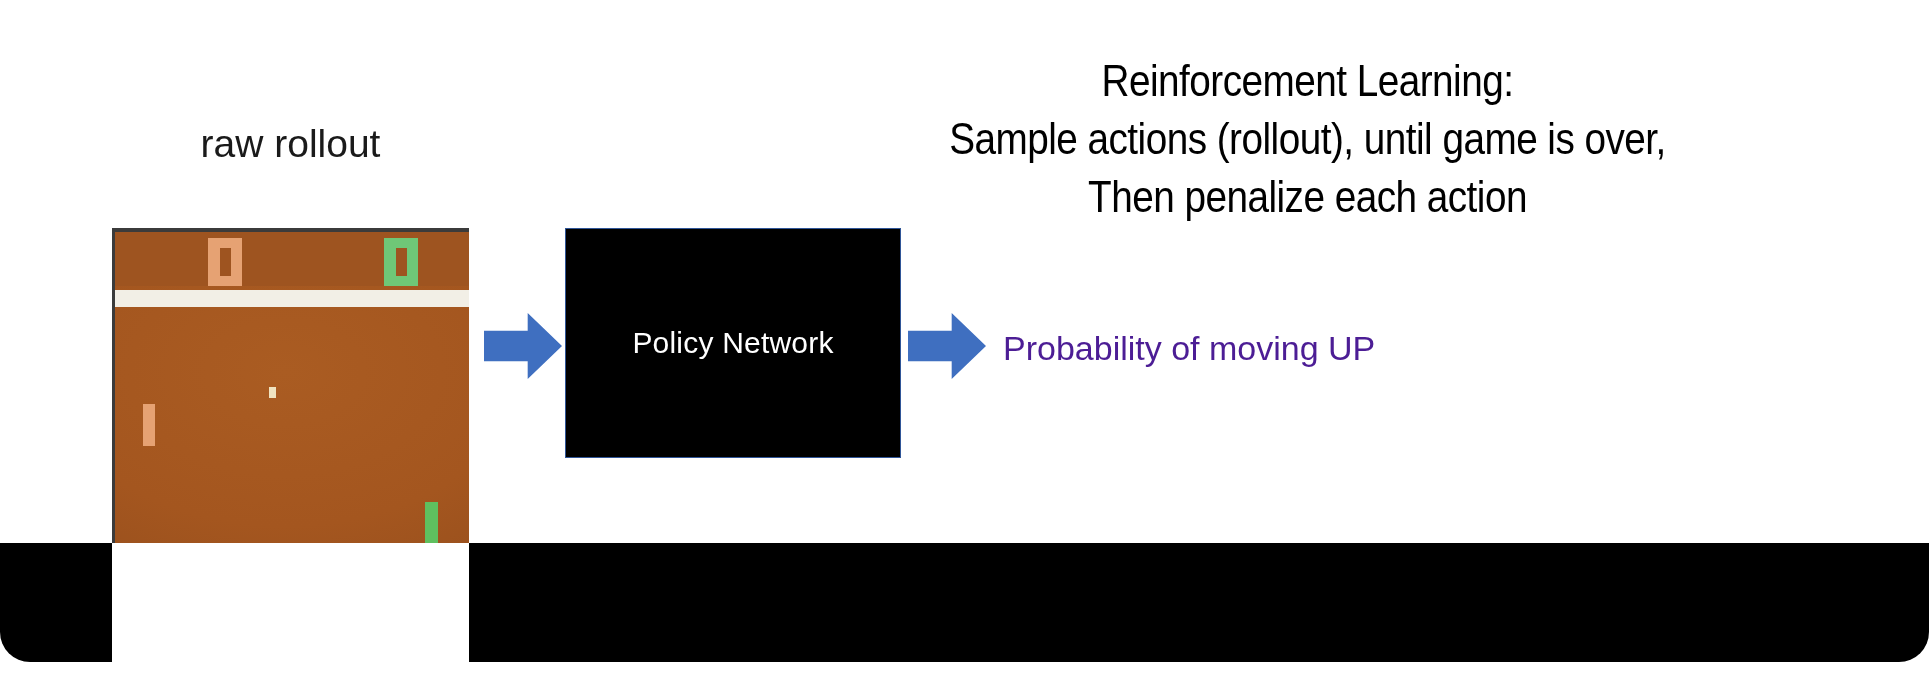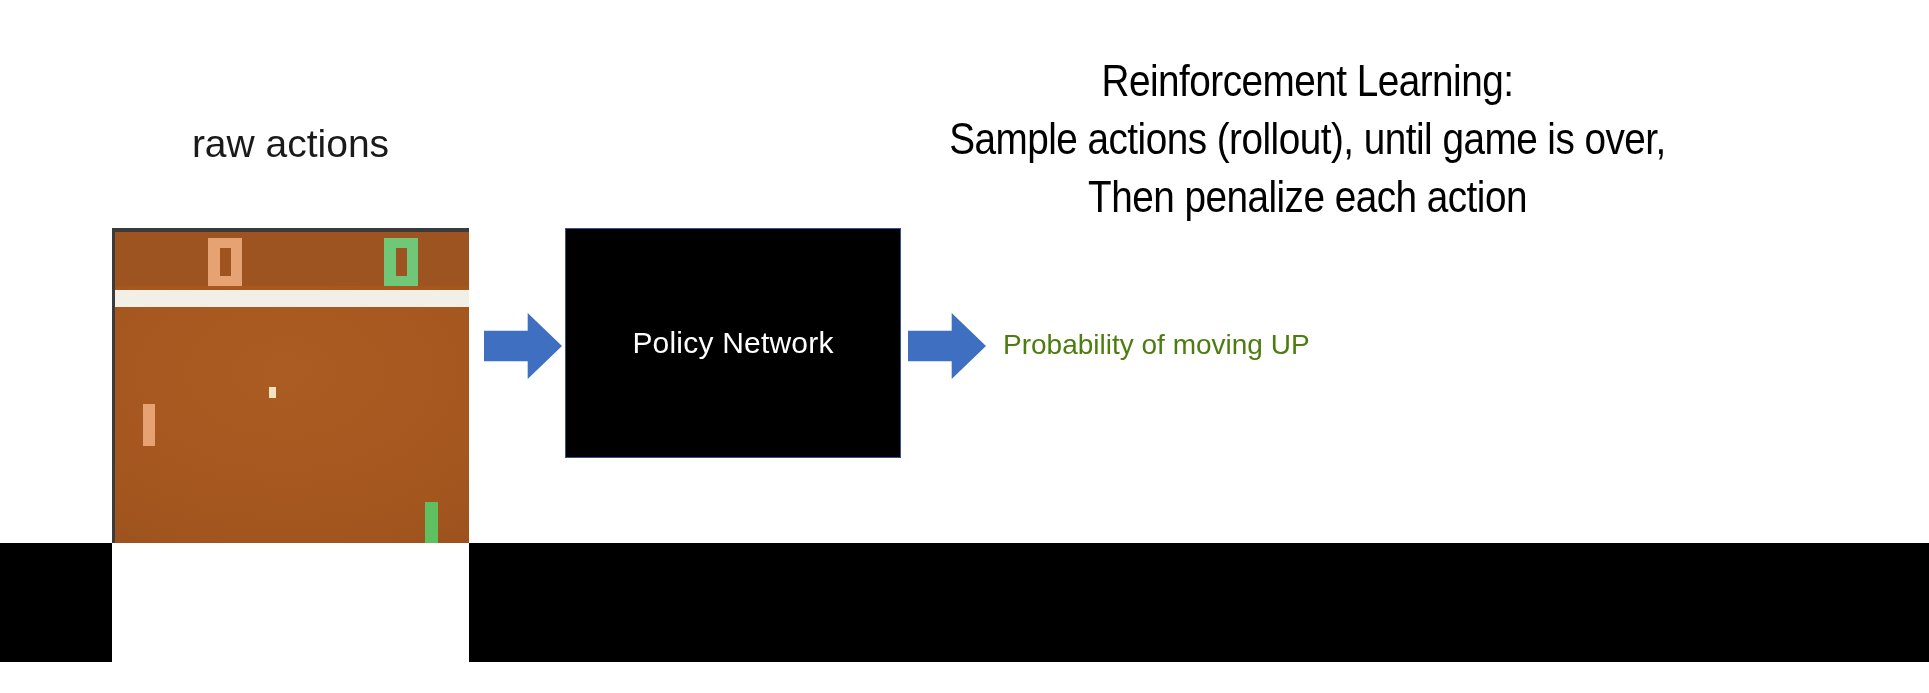--- a/index.html
+++ b/index.html
@@ -10,20 +10,21 @@
   }
   body {
     font-family: "Liberation Sans", sans-serif;
   }
   #slide {
     position: relative;
     width: 1929px;
     height: 662px;
     background: #ffffff;
     overflow: hidden;
+    border-radius: 30px;
   }
 
   
   .headline {
     position: absolute;
     left: 686px;
     top: 52px;
     width: 1243px;
     text-align: center;
     color: #000000;
@@ -176,22 +177,22 @@
     font-size: 30px;
     font-family: "Liberation Sans", sans-serif;
     letter-spacing: 0.2px;
   }
 
   
   .output-label {
     position: absolute;
     left: 1003px;
     top: 329px;
-    font-size: 28px;
-    color: #4d7c0f;
+    font-size: 34px;
+    color: #4c1d95;
     font-family: "Liberation Sans", sans-serif;
     white-space: nowrap;
   }
 
   
   .bottom-bar-left {
     position: absolute;
     left: 0;
     top: 543px;
     width: 112px;
@@ -219,21 +220,21 @@
 <body>
 
 <div id="slide">
 
   <div class="headline">
     <span class="hl-line">Reinforcement Learning:</span>
     <span class="hl-line">Sample actions (rollout), until game is over,</span>
     <span class="hl-line">Then penalize each action</span>
   </div>
 
-  <div class="raw-caption">raw actions</div>
+  <div class="raw-caption">raw rollout</div>
 
   <div class="pong-wrap">
     <div class="pong-frame">
       <div class="pong-field"></div>
       <div class="score-band"></div>
       <div class="score-left">
         <div class="score-hole"></div>
       </div>
       <div class="score-right">
         <div class="score-hole"></div>

